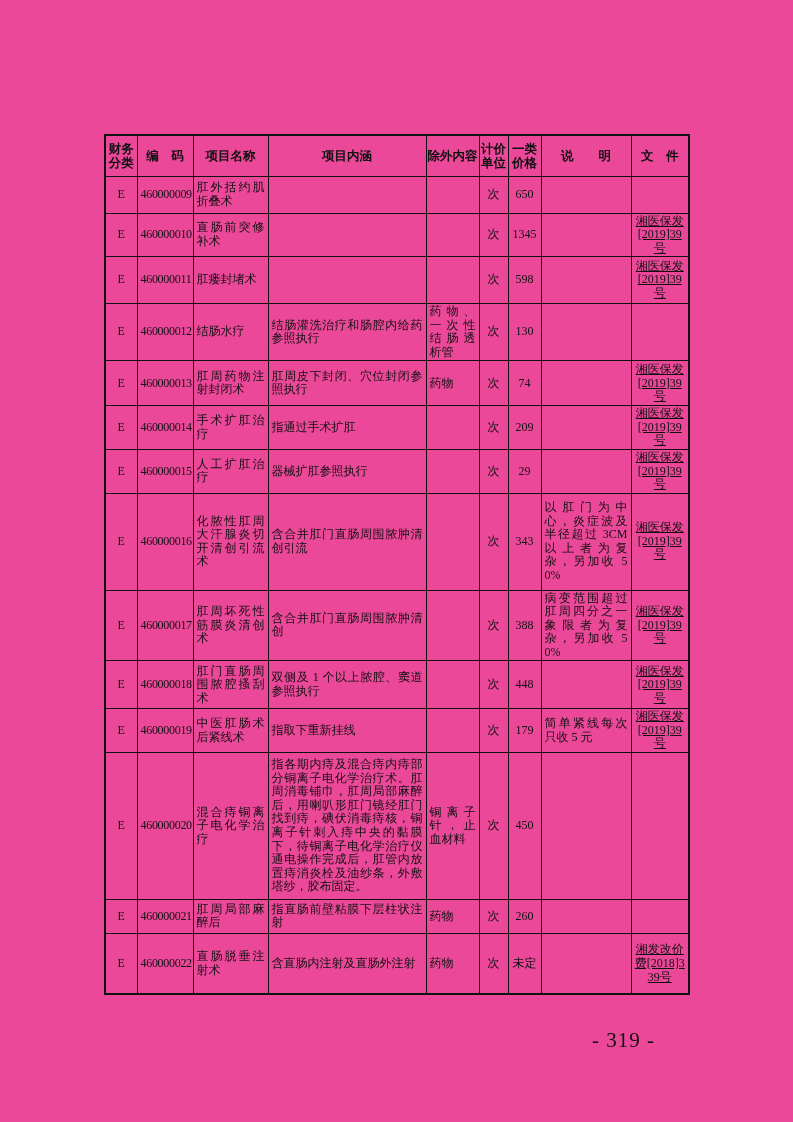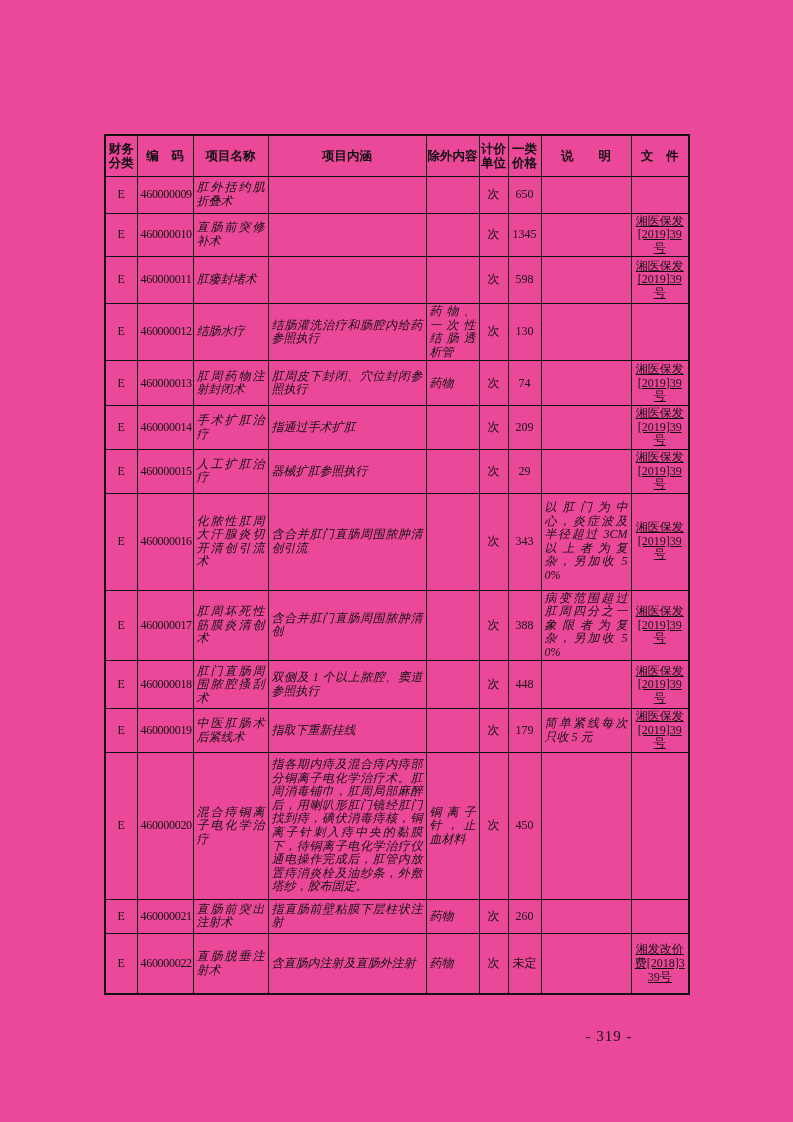--- a/index.html
+++ b/index.html
@@ -38,36 +38,36 @@
     word-break: break-all;
     overflow: hidden;
   }
   table.price-table th {
     font-weight: bold;
     text-align: center;
     font-size: 12.5px;
     padding: 2px 1px;
   }
   td.c-center { text-align: center; }
-  td.c-just   { text-align: justify; text-justify: inter-character; font-style: italic; }
+  td.c-just   { text-align: justify; text-justify: inter-character; }
   td.c-code   {
     text-align: right;
     white-space: nowrap;
     font-size: 11.5px;
     letter-spacing: -0.3px;
     padding: 1px 0;
   }
   td.c-file   { text-align: center; text-decoration: underline; }
   .page-number {
     position: absolute;
     top: 1028px;
-    left: 544px;
+    left: 592px;
     width: 130px;
-    text-align: center;
-    font-size: 15px;
+    text-align: left;
+    font-size: 21px;
     color: #111111;
     letter-spacing: 1px;
   }
 </style>
 </head>
 <body>
 
 <div class="page">
 
   <table class="price-table">
@@ -224,21 +224,21 @@
           <td class="c-just">指各期内痔及混合痔内痔部分铜离子电化学治疗术。肛周消毒铺巾，肛周局部麻醉后，用喇叭形肛门镜经肛门找到痔，碘伏消毒痔核，铜离子针刺入痔中央的黏膜下，待铜离子电化学治疗仪通电操作完成后，肛管内放置痔消炎栓及油纱条，外敷塔纱，胶布固定。</td>
           <td class="c-just">铜离子针，止血材料</td>
           <td class="c-center">次</td>
           <td class="c-center">450</td>
           <td class="c-just"></td>
           <td class="c-file"></td>
         </tr>
         <tr style="height: 34px;">
           <td class="c-center">E</td>
           <td class="c-code">460000021</td>
-          <td class="c-just">直肠前突出注射术</td>
+          <td class="c-just">肛周局部麻醉后</td>
           <td class="c-just">指直肠前壁粘膜下层柱状注射</td>
           <td class="c-just">药物</td>
           <td class="c-center">次</td>
           <td class="c-center">260</td>
           <td class="c-just"></td>
           <td class="c-file"></td>
         </tr>
         <tr style="height: 61px;">
           <td class="c-center">E</td>
           <td class="c-code">460000022</td>

